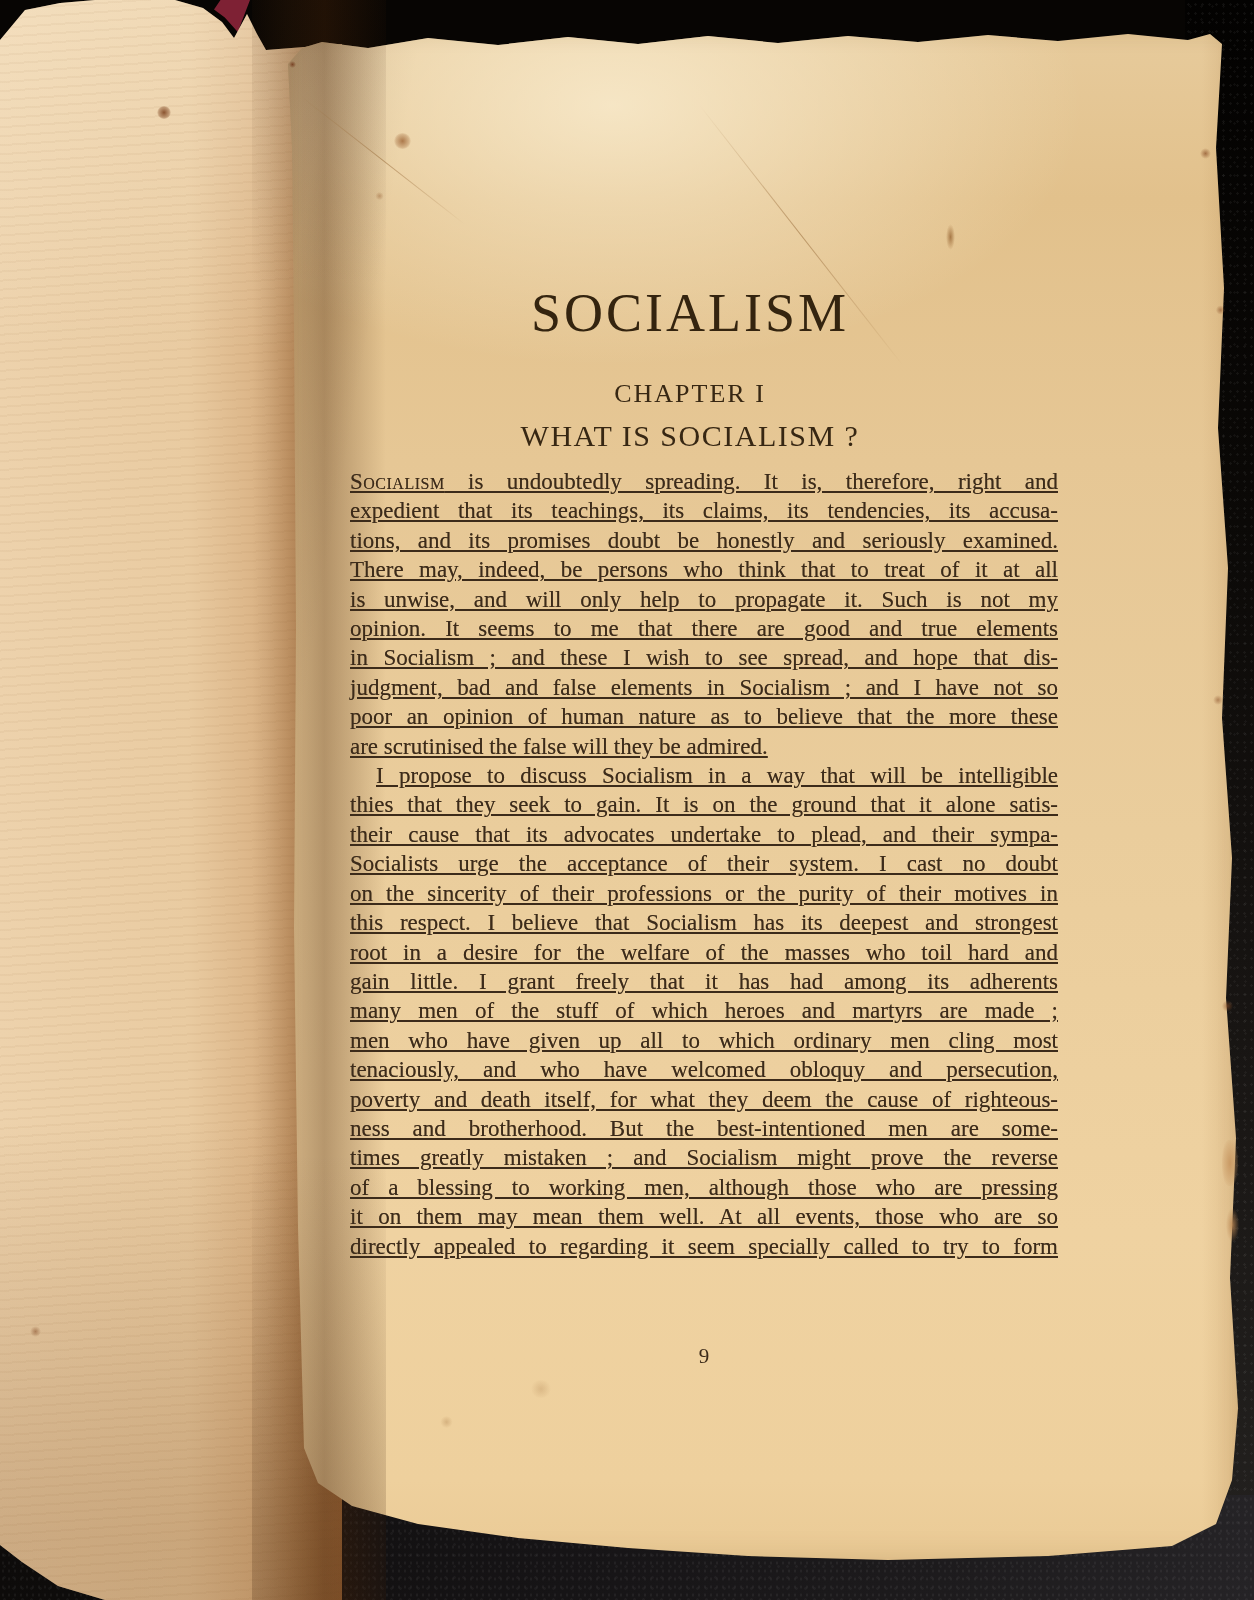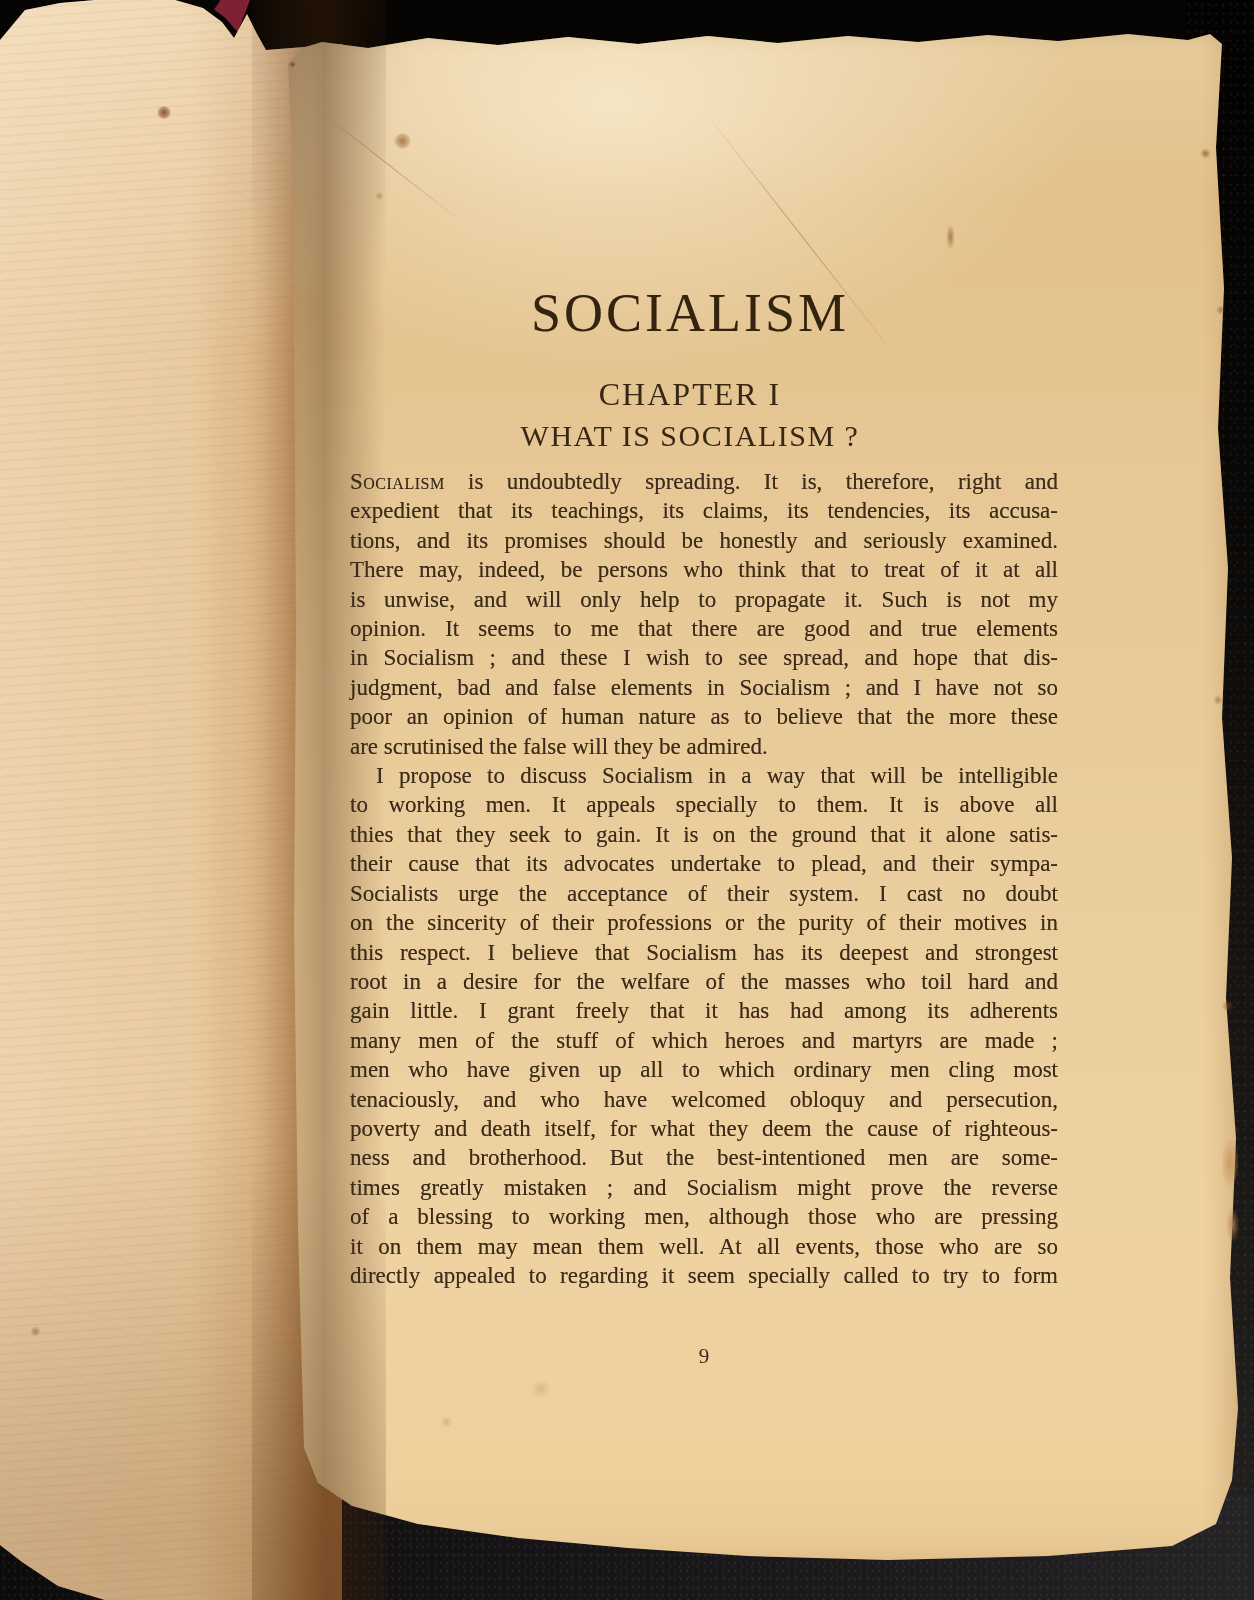--- a/index.html
+++ b/index.html
@@ -57,25 +57,25 @@
       linear-gradient(90deg, rgba(90,50,15,0) 0%, rgba(90,50,15,0.16) 26%, rgba(75,38,10,0.34) 54%, rgba(75,38,10,0.18) 76%, rgba(75,38,10,0) 100%);}
 
   
   .spot{position:absolute;border-radius:50%;pointer-events:none;}
   .scratch{position:absolute;pointer-events:none;background:linear-gradient(90deg,rgba(150,105,55,0) 0%,rgba(150,105,55,0.55) 50%,rgba(150,105,55,0) 100%);height:1px;transform-origin:0 0;}
 
   
   .content{position:absolute;left:0;top:0;width:1254px;height:1144px;color:#3c2b1a;padding-left:34px;}
   .heads{position:absolute;left:335px;width:710px;text-align:center;}
   .title{top:284px;font-size:54px;line-height:58px;letter-spacing:3px;color:#34240f;}
-  .chapter{top:378px;font-size:32px;line-height:32px;letter-spacing:2px;color:#372713;}
+  .chapter{top:378px;font-size:26px;line-height:32px;letter-spacing:2px;color:#372713;}
   .subtitle{top:424px;font-size:30px;line-height:24px;letter-spacing:1.5px;color:#372713;}
   .bodytext{position:absolute;left:350px;top:467px;width:708px;font-size:23px;}
   .line{line-height:29.4px;text-align:justify;text-align-last:justify;white-space:normal;
-        text-shadow:0 0 0.6px rgba(60,43,26,0.55);}
+        text-shadow:0 0 0.6px rgba(60,43,26,0.55);text-decoration:underline;}
   .line.lastline{text-align-last:left;}
   .line.indent{text-indent:26px;}
   .smallcaps{font-variant:small-caps;letter-spacing:0.5px;}
   .pagenum{position:absolute;left:350px;top:1344px;width:708px;text-align:center;
            font-size:21px;color:#3c2b1a;}
 </style>
 </head>
 <body>
 
 <div class="scene">
@@ -103,30 +103,29 @@
   <div class="scratch" style="left:300px;top:95px;width:210px;transform:rotate(38deg);"></div>
   <div class="scratch" style="left:700px;top:105px;width:330px;transform:rotate(52deg);"></div>
 
   <div class="content">
     <div class="heads title">SOCIALISM</div>
     <div class="heads chapter">CHAPTER I</div>
     <div class="heads subtitle">WHAT IS SOCIALISM ?</div>
     <div class="bodytext">
         <div class="line"><span class="smallcaps">Socialism</span> is undoubtedly spreading.  It is, therefore, right and</div>
         <div class="line">expedient that its teachings, its claims, its tendencies, its accusa-</div>
-        <div class="line">tions, and its promises should be honestly and seriously examined.</div>
+        <div class="line">tions, and its promises doubt be honestly and seriously examined.</div>
         <div class="line">There may, indeed, be persons who think that to treat of it at all</div>
         <div class="line">is unwise, and will only help to propagate it.  Such is not my</div>
         <div class="line">opinion.  It seems to me that there are good and true elements</div>
         <div class="line">in Socialism ; and these I wish to see spread, and hope that dis-</div>
         <div class="line">judgment, bad and false elements in Socialism ; and I have not so</div>
         <div class="line">poor an opinion of human nature as to believe that the more these</div>
         <div class="line lastline">are scrutinised the false will they be admired.</div>
         <div class="line indent">I propose to discuss Socialism in a way that will be intelligible</div>
-        <div class="line">to working men.  It appeals specially to them.  It is above all</div>
         <div class="line">thies that they seek to gain.  It is on the ground that it alone satis-</div>
         <div class="line">their cause that its advocates undertake to plead, and their sympa-</div>
         <div class="line">Socialists urge the acceptance of their system.  I cast no doubt</div>
         <div class="line">on the sincerity of their professions or the purity of their motives in</div>
         <div class="line">this respect.  I believe that Socialism has its deepest and strongest</div>
         <div class="line">root in a desire for the welfare of the masses who toil hard and</div>
         <div class="line">gain little.  I grant freely that it has had among its adherents</div>
         <div class="line">many men of the stuff of which heroes and martyrs are made ;</div>
         <div class="line">men who have given up all to which ordinary men cling most</div>
         <div class="line">tenaciously, and who have welcomed obloquy and persecution,</div>

